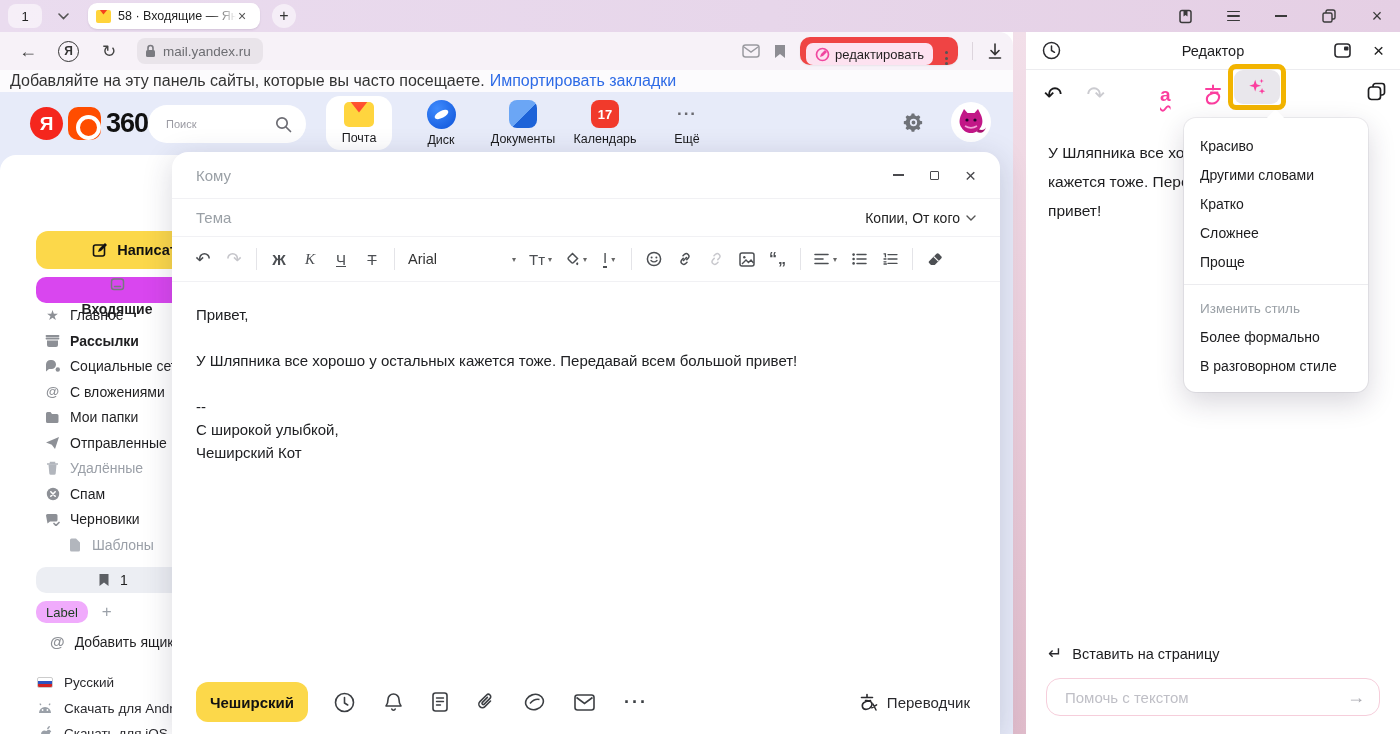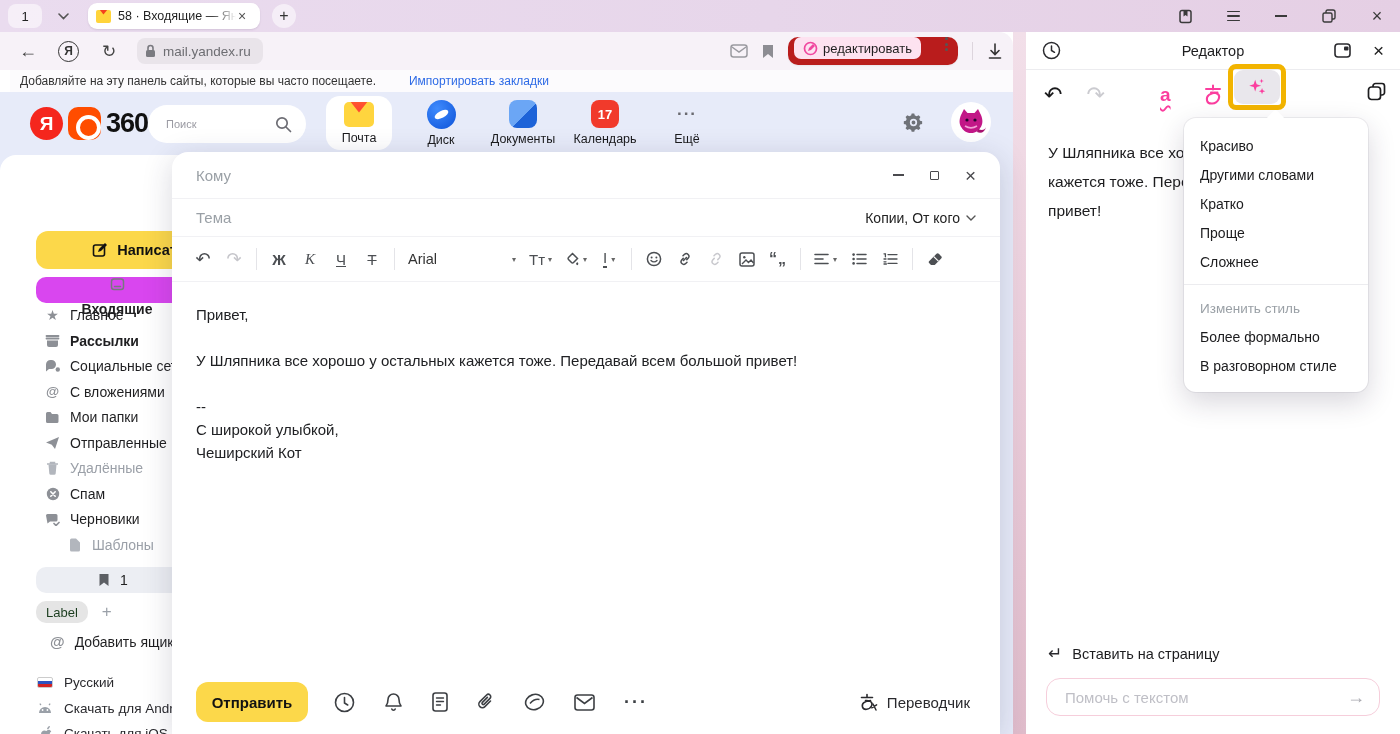--- a/index.html
+++ b/index.html
@@ -37,31 +37,31 @@
     display:flex; align-items:center; border-radius:0 14px 0 0; }
   .addr-ico { color:#444; font-size:18px; display:flex; align-items:center; justify-content:center; }
   .back { margin-left:16px; width:24px; }
   .ya-ring { margin-left:18px; width:21px; height:21px; border:1.7px solid #333; border-radius:50%;
     display:flex; align-items:center; justify-content:center; font-size:12px; font-weight:700; color:#333; }
   .reload { margin-left:18px; width:24px; font-size:17px; }
   .urlpill { margin-left:16px; height:26px; background:#e9e4ea; border-radius:8px; display:flex; align-items:center; padding:0 12px 0 8px; gap:7px; }
   .urlpill .url { font-size:13.5px; color:#6d6d72; }
   .page-title { position:absolute; left:290px; width:420px; text-align:center; font-size:15px; font-weight:600; color:#1c1c1e; }
   .addr-right { position:absolute; right:10px; top:0; height:38px; display:flex; align-items:center; gap:14px; }
-  .edit-box { background:#b91c1c; border-radius:10px; height:28px; display:flex; align-items:flex-start; padding:0 6px; gap:20px; box-shadow:0 1px 2px rgba(0,0,0,.06); }
+  .edit-box { background:#ef4444; border-radius:10px; height:28px; display:flex; align-items:flex-end; padding:0 6px; gap:8px; box-shadow:0 1px 2px rgba(0,0,0,.06); }
   .edit-pill { background:#fde2f0; border-radius:7px; height:22px; display:flex; align-items:center; gap:5px; padding:0 9px; }
   .edit-pill span { font-size:13px; color:#1f1f1f; }
   .vdots { display:flex; flex-direction:column; gap:2.5px; padding:0 4px; }
   .vdots i { width:3px; height:3px; border-radius:50%; background:#555; }
   .addr-sep { width:1px; height:18px; background:#ddd5dd; }
   .dl { color:#333; }
 
   
-  .bmbar { position:absolute; left:10px; top:70px; width:1013px; height:22px; background:#fcfbfd;
-    display:flex; align-items:center; font-size:12px;gap:28px; }
+  .bmbar { position:absolute; left:0; top:70px; width:1013px; height:22px; background:#fcfbfd;
+    display:flex; align-items:center; font-size:16px; }
   .bmbar .hint { margin-left:10px; color:#333; }
   .bmbar .lnk { margin-left:5px; color:#2e6be6; }
 
   
   .mailpage { position:absolute; left:0; top:92px; width:1013px; height:642px; background:#e7ebf9; }
   .mail-header { position:absolute; left:0; top:0; width:100%; height:63px; display:flex; align-items:center; }
   .logo { margin-left:30px; display:flex; align-items:center; gap:5px; }
   .logo-ya { width:33px; height:33px; border-radius:50%; background:#f5261d; color:#fff; font-weight:700; font-size:19px;
     display:flex; align-items:center; justify-content:center; }
   .logo-tile { width:33px; height:33px; border-radius:10px; background:#ff4d00; position:relative; }
@@ -93,21 +93,21 @@
   .frow { height:25.5px; display:flex; align-items:center; gap:9px; padding-left:8px; border-radius:10px; font-size:14px; color:#1f1f21; }
   .frow .fic { width:17px; display:flex; justify-content:center; color:#8d9096; }
   .frow.sel { background:#d946ef;flex-direction:column; }
   .frow.bold { font-weight:700; }
   .frow.muted { color:#9ba0a8; }
   .frow.muted .fic { color:#b2b6bd; }
   .frow.indent { padding-left:30px; }
   .bm-pill { position:absolute; left:36px; top:412px; width:154px; height:26px; border-radius:10px; background:#eceef3;
     display:flex; align-items:center; justify-content:center; gap:10px; font-size:14px; color:#222; }
   .label-row { position:absolute; left:36px; top:446px; display:flex; align-items:center; gap:14px; }
-  .label-tag { background:#e5e5e5; border-radius:10px; height:22px; display:flex; align-items:center; padding:0 10px; font-size:13px; color:#1b3d1f; }
+  .label-tag { background:#f0abfc; border-radius:10px; height:22px; display:flex; align-items:center; padding:0 10px; font-size:13px; color:#1b3d1f; }
   .label-plus { color:#9aa0a8; font-size:17px; }
   .addbox { position:absolute; left:50px; top:478px; display:flex; align-items:center; gap:10px; font-size:14px; color:#1f1f21; }
   .addbox .at { color:#8d9096; font-size:15px; font-weight:700; }
   .footlinks { position:absolute; left:36px; top:515px; width:158px; }
   .flink { height:25.5px; display:flex; align-items:center; gap:10px; font-size:13.5px; color:#2a2a2e; white-space:nowrap; overflow:hidden; }
   .flink .fic { width:18px; display:flex; justify-content:center; color:#8d9096; }
   .ruflag { width:16px; height:11px; border-radius:2px; overflow:hidden; display:block;
     background:linear-gradient(180deg,#fff 0 33%,#2d53c0 33% 66%,#d32423 66% 100%); border:0.5px solid #ccc; }
 
   
@@ -592,21 +592,21 @@
       <p>Привет,</p>
       <p></p>
       <p>У Шляпника все хорошо у остальных кажется тоже. Передавай всем большой привет!</p>
       <p></p>
       <p>--</p>
       <p>С широкой улыбкой,</p>
       <p>Чеширский Кот</p>
     </div>
 
     <div class="c-footer">
-      <div class="send-btn">Отправить</div>
+      <div class="send-btn">Чеширский</div>
       <div class="f-icons">
         <span>
           <svg width="21" height="21" viewBox="0 0 21 21">
               <circle cx="10.5" cy="10.5" r="9" fill="none" stroke="#3c3f43" stroke-width="1.6"></circle>
               <path d="M10.5 5.5v5.5l3.2 2" fill="none" stroke="#3c3f43" stroke-width="1.6" stroke-linecap="round"></path>
             </svg>
         </span>
         <span>
           <svg width="19" height="21" viewBox="0 0 19 21">
               <path d="M9.5 2a5.5 5.5 0 0 1 5.5 5.5c0 3.5.8 5 2 6.5H2c1.2-1.5 2-3 2-6.5A5.5 5.5 0 0 1 9.5 2z" fill="none" stroke="#3c3f43" stroke-width="1.6" stroke-linejoin="round"></path>
@@ -707,21 +707,21 @@
         <span class="ph">Помочь с текстом</span>
         <span class="go">→</span>
       </div>
     </div>
   </div>
 
   <div class="menu">
     <div class="m-item">Красиво</div>
     <div class="m-item">Другими словами</div>
     <div class="m-item">Кратко</div>
+    <div class="m-item">Сложнее</div>
     <div class="m-item">Проще</div>
-    <div class="m-item">Сложнее</div>
     <div class="m-div"></div>
     <div class="m-section">Изменить стиль</div>
     <div class="m-item">Более формально</div>
     <div class="m-item">В разговорном стиле</div>
   </div>
 
 </div>
 
 </body></html>

